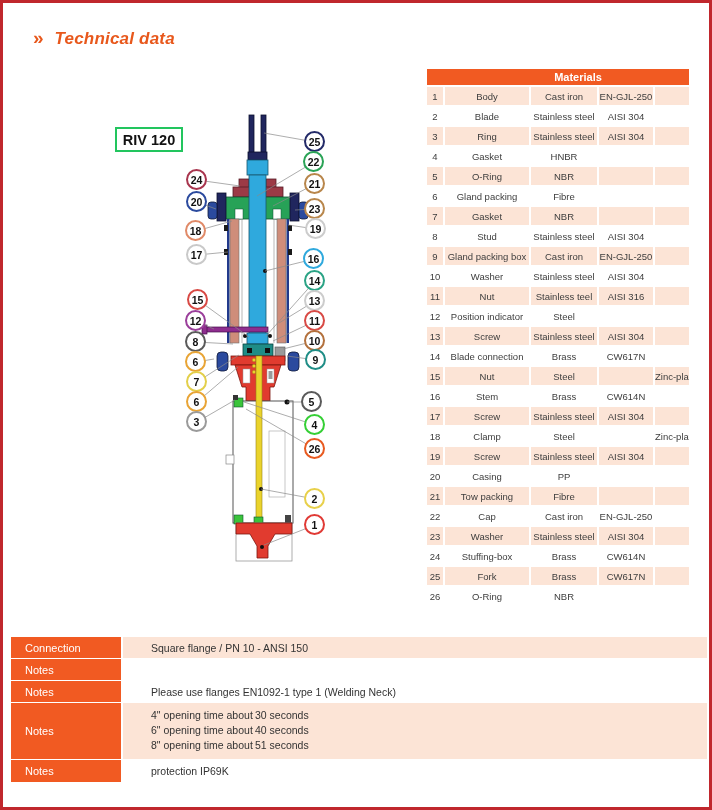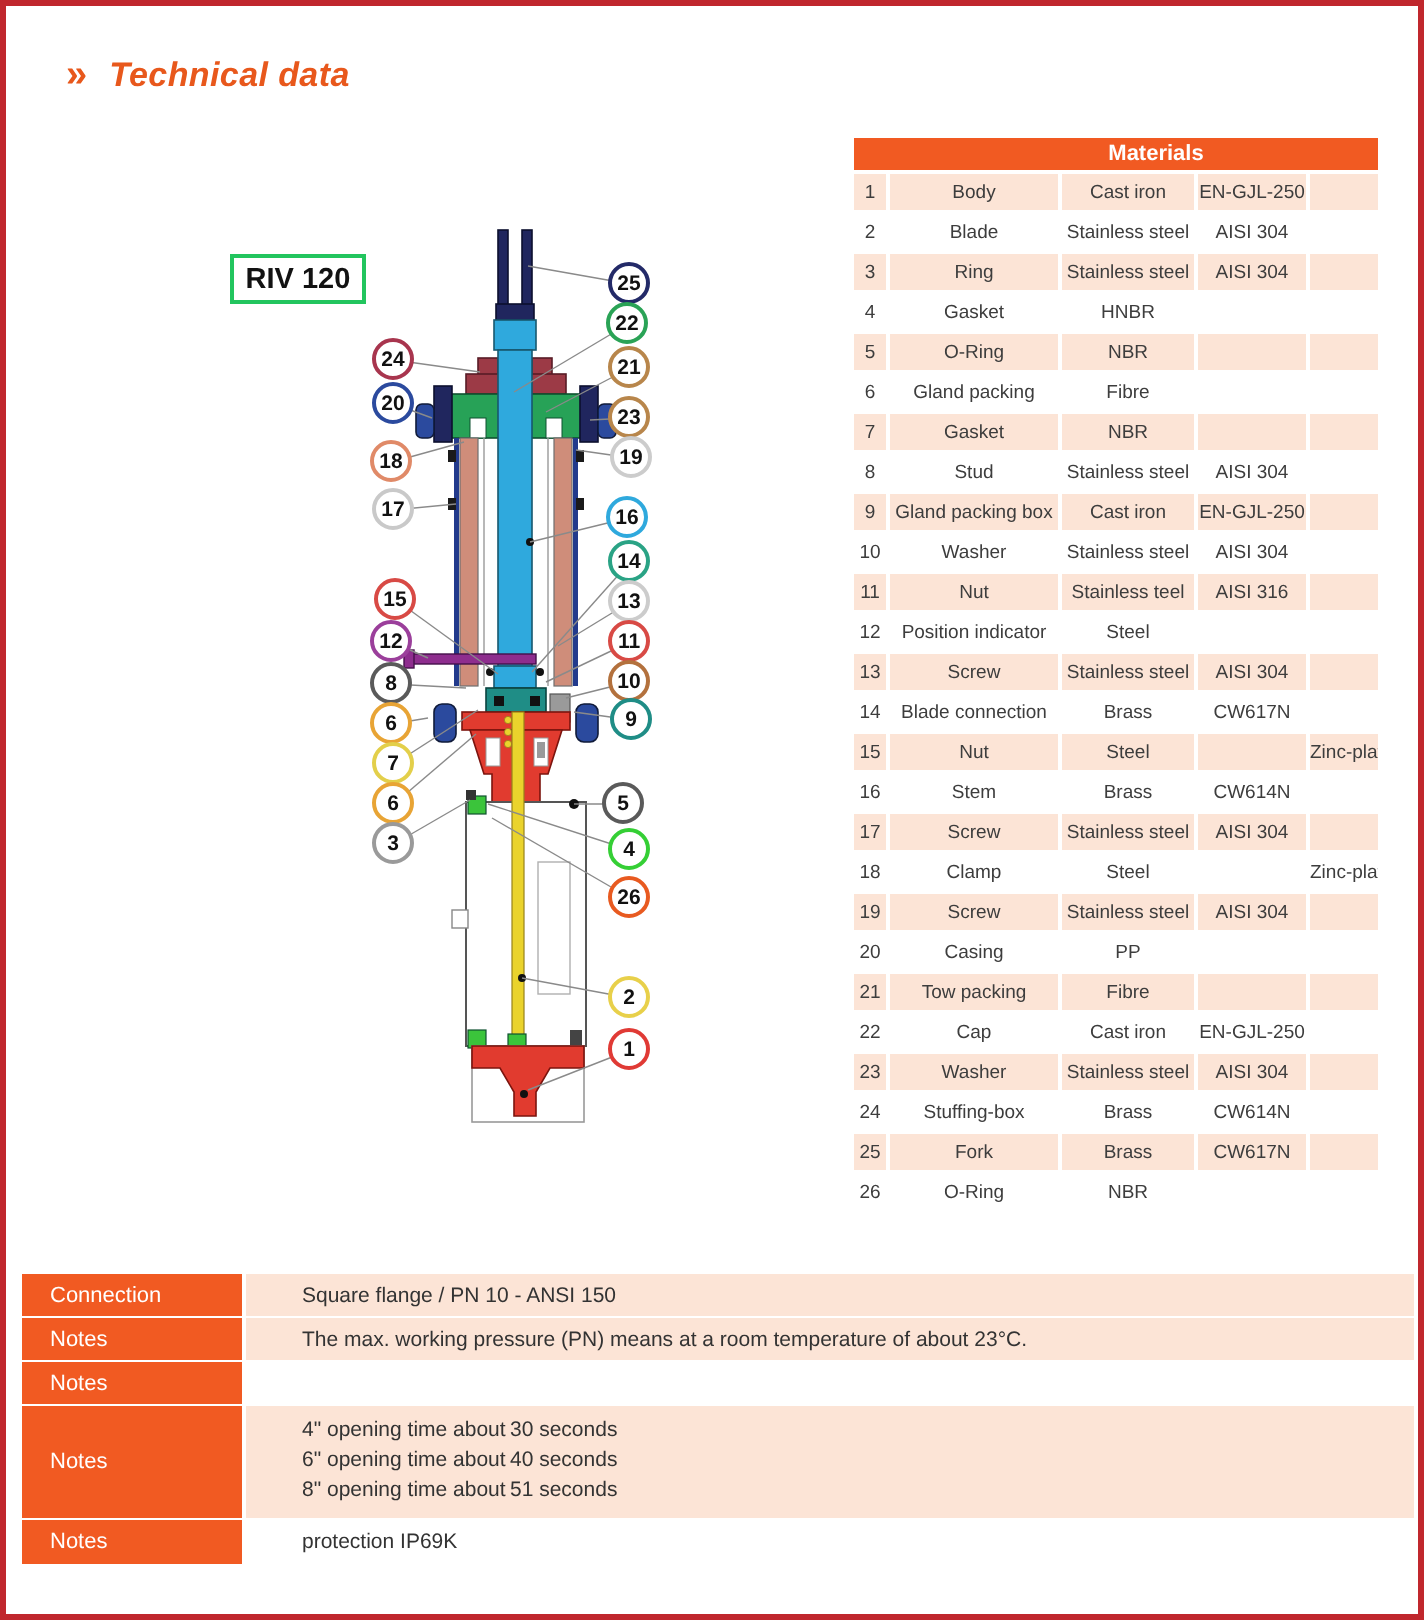--- a/index.html
+++ b/index.html
@@ -410,24 +410,24 @@
     </tbody>
 </table>
 
 <div id="specs">
     <div class="spec-row" style="height: 21px;">
       <div class="spec-label">Connection</div>
       <div class="spec-value shaded">Square flange / PN 10 - ANSI 150</div>
     </div>
     <div class="spec-row" style="height: 21px;">
       <div class="spec-label">Notes</div>
-      <div class="spec-value shaded">The max. working pressure (PN) means at a room temperature of about 23°C.</div>
     </div>
     <div class="spec-row" style="height: 21px;">
       <div class="spec-label">Notes</div>
+      <div class="spec-value">Please use flanges EN1092-1 type 1 (Welding Neck)</div>
     </div>
     <div class="spec-row" style="height: 56px;">
       <div class="spec-label">Notes</div>
       <div class="spec-value shaded multiline">
         <div class="spec-line"><span class="spec-prefix">4" opening time about</span><span>30 seconds</span></div>
         <div class="spec-line"><span class="spec-prefix">6" opening time about</span><span>40 seconds</span></div>
         <div class="spec-line"><span class="spec-prefix">8" opening time about</span><span>51 seconds</span></div>
       </div>
     </div>
     <div class="spec-row" style="height: 22px;">

